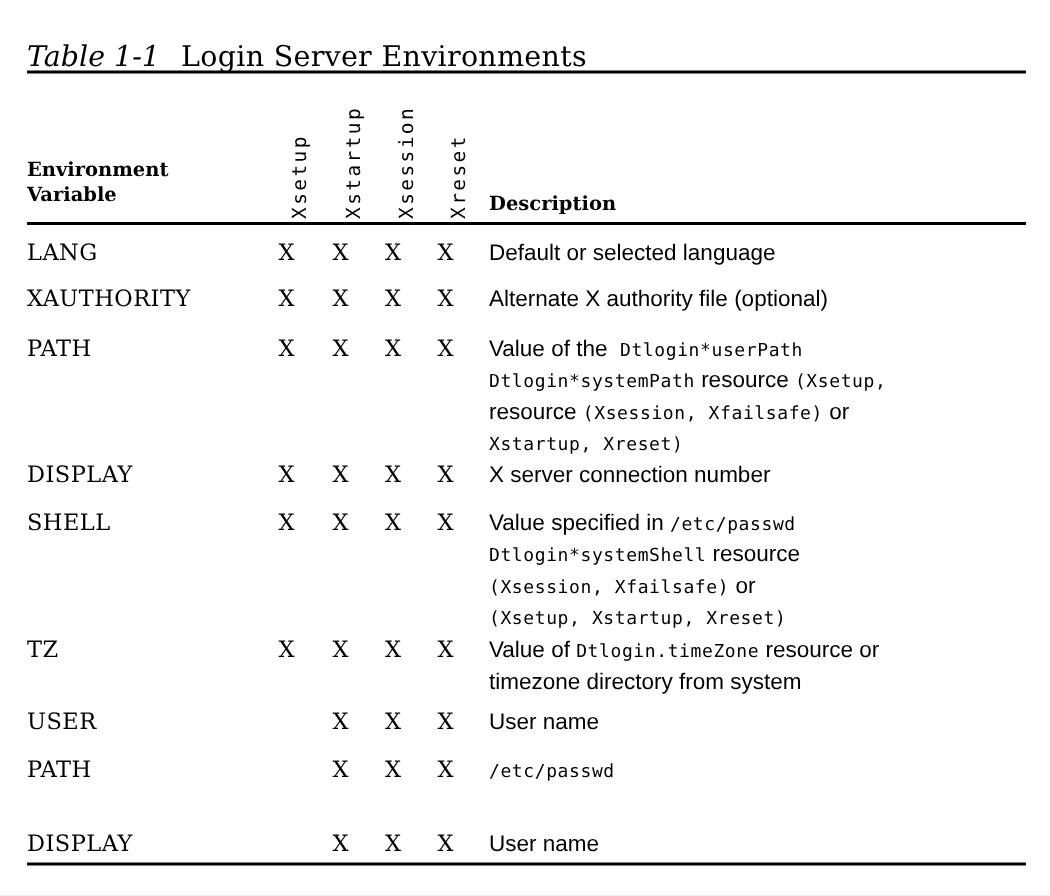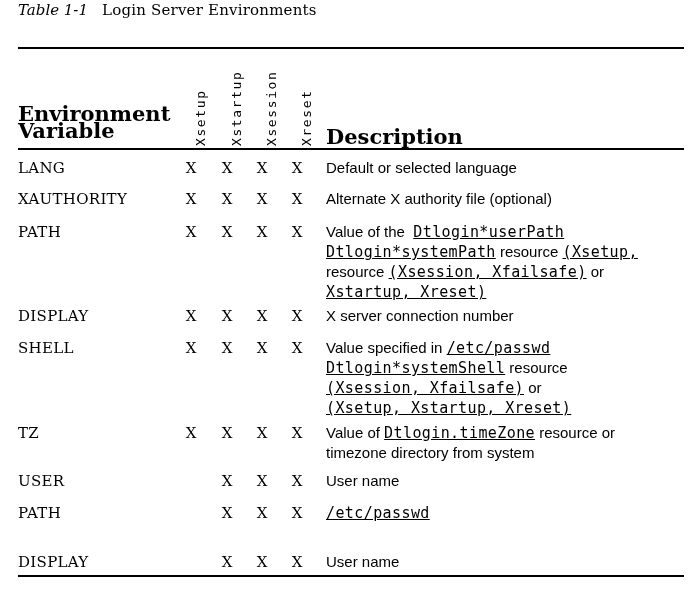--- a/index.html
+++ b/index.html
@@ -7,32 +7,32 @@
     position:relative;
     width:700px; height:597px;
     background:#ffffff;
     color:#000000;
     font-family:"DejaVu Serif","Liberation Serif",serif;
     overflow:hidden;
   }
   .abs { position:absolute; }
 
   
-  #title { left:18px; top:1px; font-size:15px; white-space:nowrap; }
+  #title { left:18px; top:27px; font-size:19px; white-space:nowrap; }
   #title .tlabel { font-style:italic; }
   #title .ttext  { margin-left:14px; letter-spacing:0.2px; }
 
   
   .rule { left:18px; width:666px; height:2px; background:#000000; }
   #rule-top    { top:47px;  }
   #rule-header { top:148px; }
   #rule-bottom { top:575px; }
 
   
-  .colhead { font-weight:bold; font-size:21px; line-height:17px; }
+  .colhead { font-weight:bold; font-size:13px; line-height:17px; }
   #env-head { left:18px; top:105px; }
   #desc-head { left:326px; top:128px; }
 
   .rotlabel {
     position:absolute;
     top:146px;
     transform-origin:0 0;
     transform:rotate(-90deg);
     font-family:"DejaVu Sans Mono","Liberation Mono",monospace;
     font-size:13px; line-height:14px;
@@ -50,21 +50,21 @@
   .mark {
     position:absolute; top:0;
     transform:translateX(-50%);
     font-size:15px; line-height:20px;
   }
   .desc { position:absolute; left:326px; top:0; width:360px; }
   .dline { font-size:15px; line-height:20px; white-space:pre; }
   .seg-serif { font-family:Liberation Sans, sans-serif; }
   .seg-mono  {
     font-family:"DejaVu Sans Mono","Liberation Mono",monospace;
-    font-size:15px; letter-spacing:0.4px;text-decoration:underline;
+    font-size:12px; letter-spacing:0.4px;
   }
 </style>
 </head>
 <body>
 
 <div id="page">
 
   <div id="title" class="abs">
     <span class="tlabel">Table 1-1</span><span class="ttext">Login Server Environments</span>
   </div>

